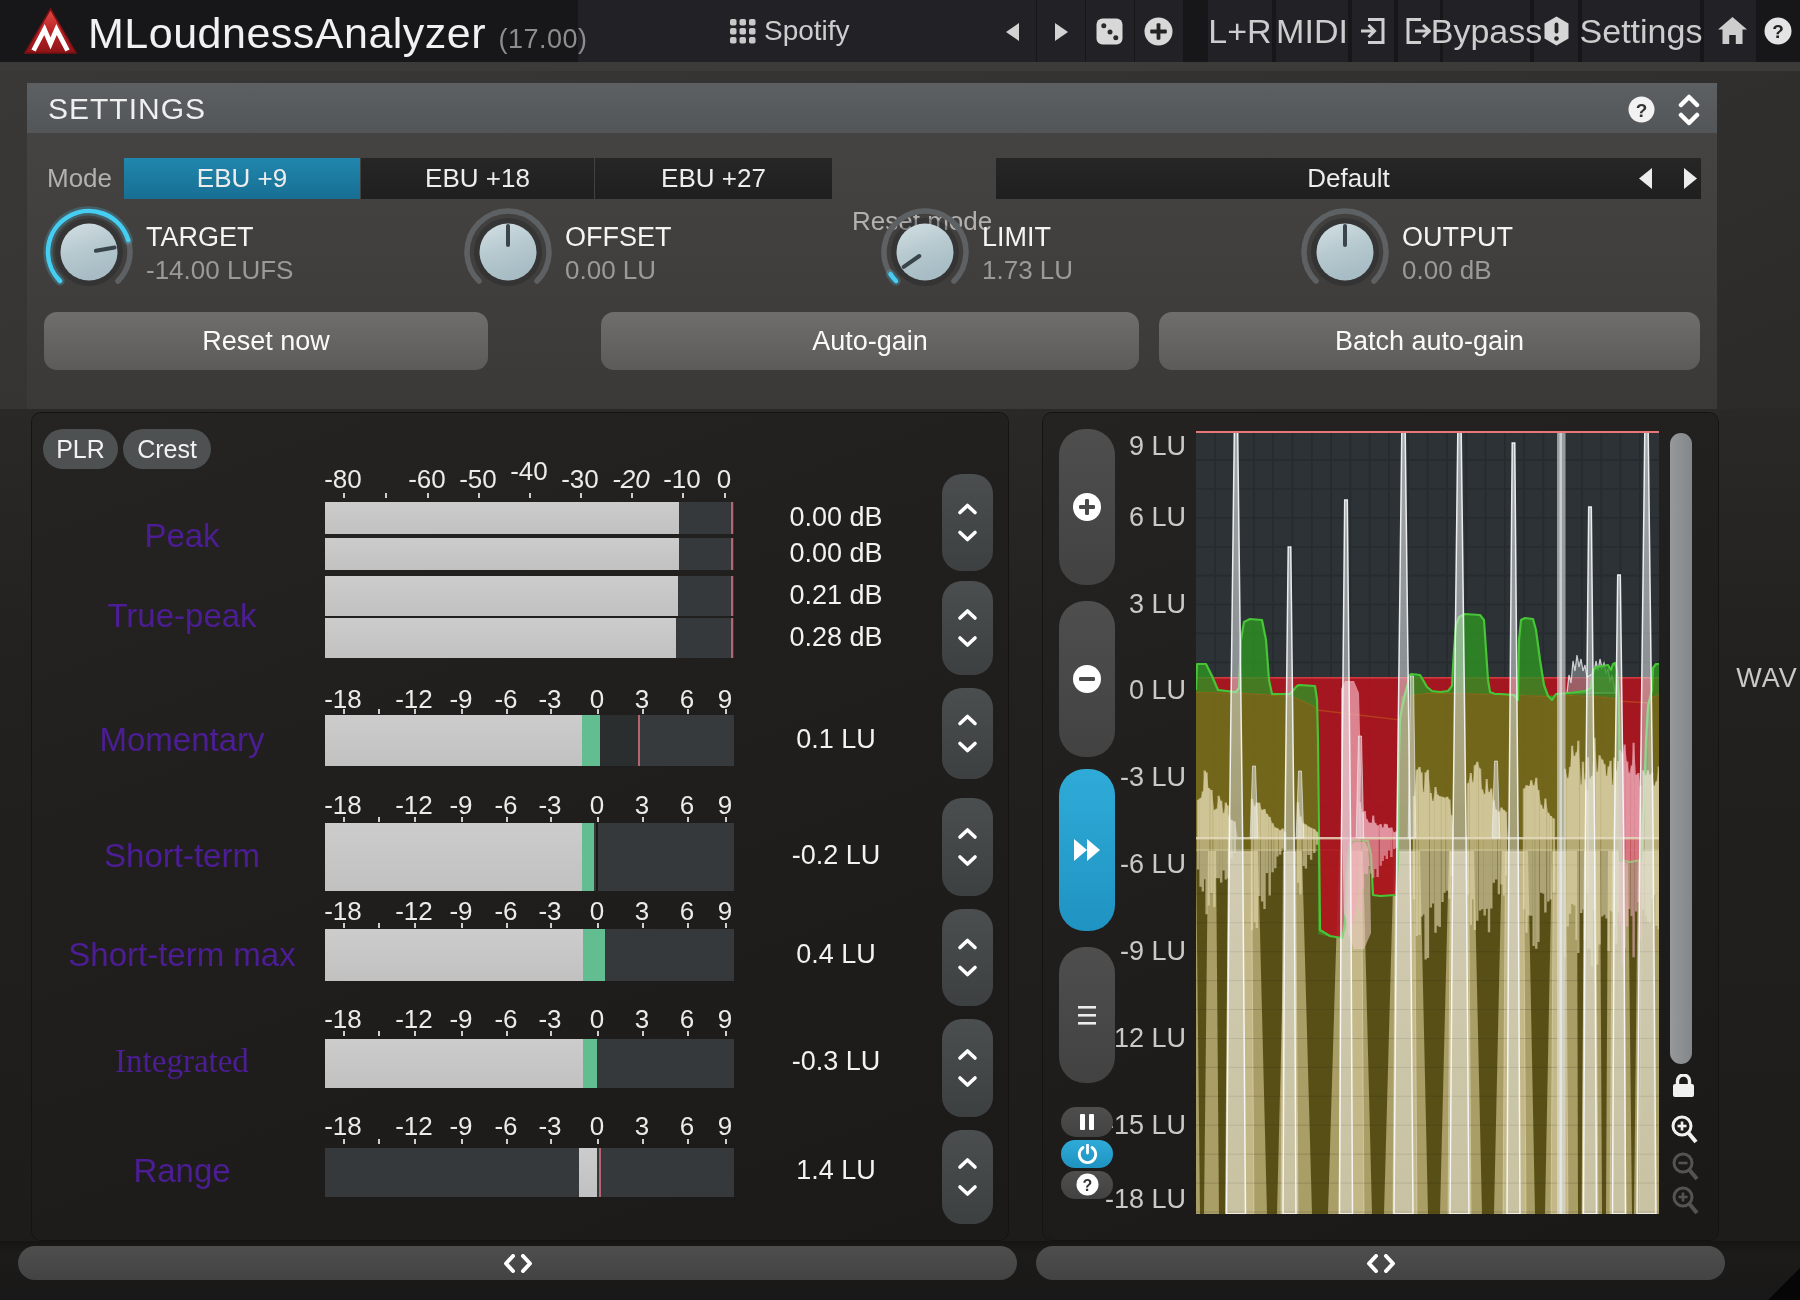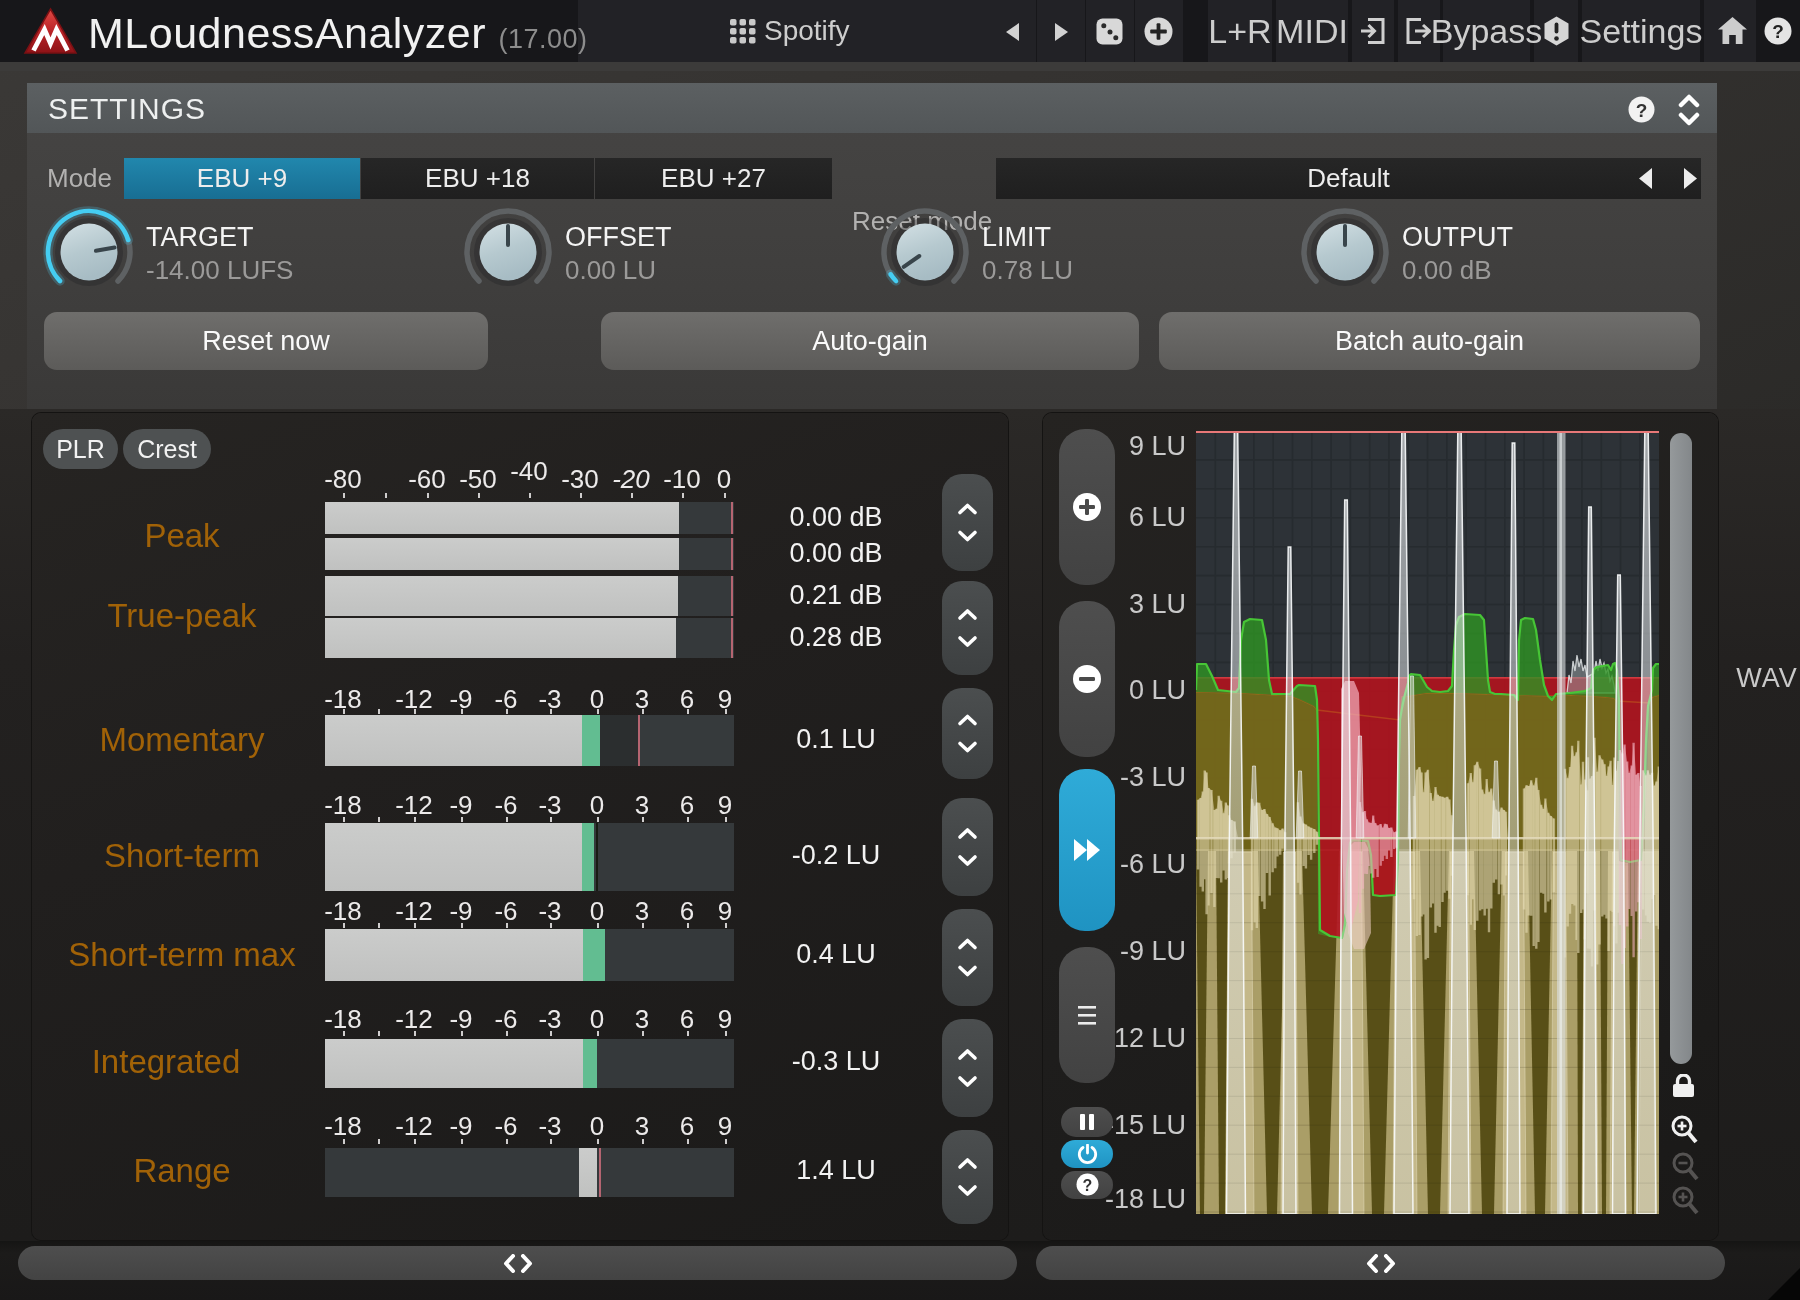--- a/index.html
+++ b/index.html
@@ -16,21 +16,21 @@
 #shead { position:absolute; left:0; top:0; width:1690px; height:50px; background:linear-gradient(to bottom,#5c6062 0%,#525658 100%); }
 #shead .t { position:absolute; left:21px; top:9px; font-size:30px; color:#eef0f0; letter-spacing:1px; }
 .tab { position:absolute; top:75px; height:41px; display:flex; align-items:center; justify-content:center; font-size:26px; color:#ededed; background:linear-gradient(to bottom,#262626,#1f1f1f); }
 .lab { position:absolute; font-size:26px; color:#b2b1b0; }
 .btn { position:absolute; top:312px; height:58px; background:linear-gradient(to bottom,#6f6e6c,#5c5b59); border-radius:13px; display:flex; align-items:center; justify-content:center; font-size:27px; color:#fafafa; }
 .klabel { position:absolute; font-size:27px; color:#f4f4f4; }
 .kvalue { position:absolute; font-size:26px; color:#9b9a99; }
 
 #mpanel { position:absolute; left:32px; top:413px; width:976px; height:827px; border-radius:9px; background:linear-gradient(160deg,#262422 0%,#211f1e 40%,#1b1a19 100%); box-shadow:0 0 0 1px #141312; }
 .pill { position:absolute; height:40px; border-radius:20px; background:#4e5152; color:#f2f2f2; font-size:25px; display:flex; align-items:center; justify-content:center; }
-.mlabel { position:absolute; width:300px; text-align:center; font-size:33px; color:#a16207; }
+.mlabel { position:absolute; width:300px; text-align:center; font-size:33px; color:#4c1d95; }
 .sl { position:absolute; width:60px; text-align:center; font-size:26px; color:#eceaea; }
 .tick { position:absolute; width:2px; height:5px; background:#cfcdcd; }
 .bar { position:absolute; left:325px; width:409px; background:#35393b; }
 .mvalue { position:absolute; width:220px; left:726px; text-align:center; font-size:27px; color:#f2f2f2; }
 .spin { position:absolute; width:51px; border-radius:20px; background:linear-gradient(to bottom,#4b4e4f,#3d4041); }
 
 #gpanel { position:absolute; left:1043px; top:413px; width:675px; height:827px; border-radius:9px; background:linear-gradient(160deg,#252321 0%,#1f1e1d 50%,#1a1918 100%); box-shadow:0 0 0 1px #141312; }
 .gbtn { position:absolute; left:16px; width:56px; border-radius:26px; background:linear-gradient(to bottom,#4e4e4e,#424242); }
 .gbtn.blue { background:linear-gradient(to bottom,#2fabd8,#1f93c2); }
 .gbtn.small { border-radius:16px; }
@@ -169,21 +169,21 @@
 <circle cx="1345" cy="92" r="34" fill="rgba(30,32,33,0.32)"></circle>
     <path d="M 1316.0 121.0 A 41 41 0 1 1 1374.0 121.0" fill="none" stroke="#5e6163" stroke-width="5.5" stroke-linecap="round"></path>
     <circle cx="1345" cy="92" r="28.5" fill="url(#knobg)"></circle>
     <line x1="1345.0" y1="85.0" x2="1345.0" y2="66.0" stroke="#39454b" stroke-width="4" stroke-linecap="round"></line>
 </svg>
 <div class="klabel" style="left:146px;top:222px;">TARGET</div>
 <div class="kvalue" style="left:146px;top:255px;">-14.00 LUFS</div>
 <div class="klabel" style="left:565px;top:222px;">OFFSET</div>
 <div class="kvalue" style="left:565px;top:255px;">0.00 LU</div>
 <div class="klabel" style="left:982px;top:222px;">LIMIT</div>
-<div class="kvalue" style="left:982px;top:255px;">0.78 LU</div>
+<div class="kvalue" style="left:982px;top:255px;">1.73 LU</div>
 <div class="klabel" style="left:1402px;top:222px;">OUTPUT</div>
 <div class="kvalue" style="left:1402px;top:255px;">0.00 dB</div>
 <div class="btn" style="left:44px;width:444px;">Reset now</div>
 <div class="btn" style="left:601px;width:538px;">Auto-gain</div>
 <div class="btn" style="left:1159px;width:541px;">Batch auto-gain</div>
 <div class="abs" style="left:0;top:409px;width:1800px;height:832px;background:linear-gradient(to bottom,#2b2927 0%,#232120 30%,#1d1c1b 100%);"></div>
 <div id="mpanel"></div>
 <div class="pill" style="left:43px;top:429px;width:75px;">PLR</div>
 <div class="pill" style="left:123px;top:429px;width:88px;">Crest</div>
 <div class="sl" style="left:313px;top:464px;">-80</div>
@@ -320,21 +320,21 @@
 <div class="tick" style="left:642px;top:1031px;"></div>
 <div class="sl" style="left:657px;top:1004px;">6</div>
 <div class="tick" style="left:687px;top:1031px;"></div>
 <div class="sl" style="left:695px;top:1004px;">9</div>
 <div class="tick" style="left:725px;top:1031px;"></div>
 <div class="tick" style="left:378px;top:1031px;"></div>
 <div class="bar" style="top:1039px;height:49px;">
     <div style="position:absolute;left:0;top:0;width:258px;height:49px;background:linear-gradient(to bottom,#cbcccb,#c0c1c0);"></div>
     <div style="position:absolute;left:258px;top:0;width:14px;height:49px;background:#62bd91;"></div>
   </div>
-<div class="mlabel" style="left:16px;top:1043px;">Integrated</div>
+<div class="mlabel" style="left:32px;top:1043px;font-family:Liberation Serif, serif;">Integrated</div>
 <div class="mvalue" style="top:1046px;">-0.3 LU</div>
 <div class="sl" style="left:313px;top:1111px;">-18</div>
 <div class="tick" style="left:343px;top:1139px;"></div>
 <div class="sl" style="left:384px;top:1111px;">-12</div>
 <div class="tick" style="left:414px;top:1139px;"></div>
 <div class="sl" style="left:431px;top:1111px;">-9</div>
 <div class="tick" style="left:461px;top:1139px;"></div>
 <div class="sl" style="left:476px;top:1111px;">-6</div>
 <div class="tick" style="left:506px;top:1139px;"></div>
 <div class="sl" style="left:520px;top:1111px;">-3</div>

